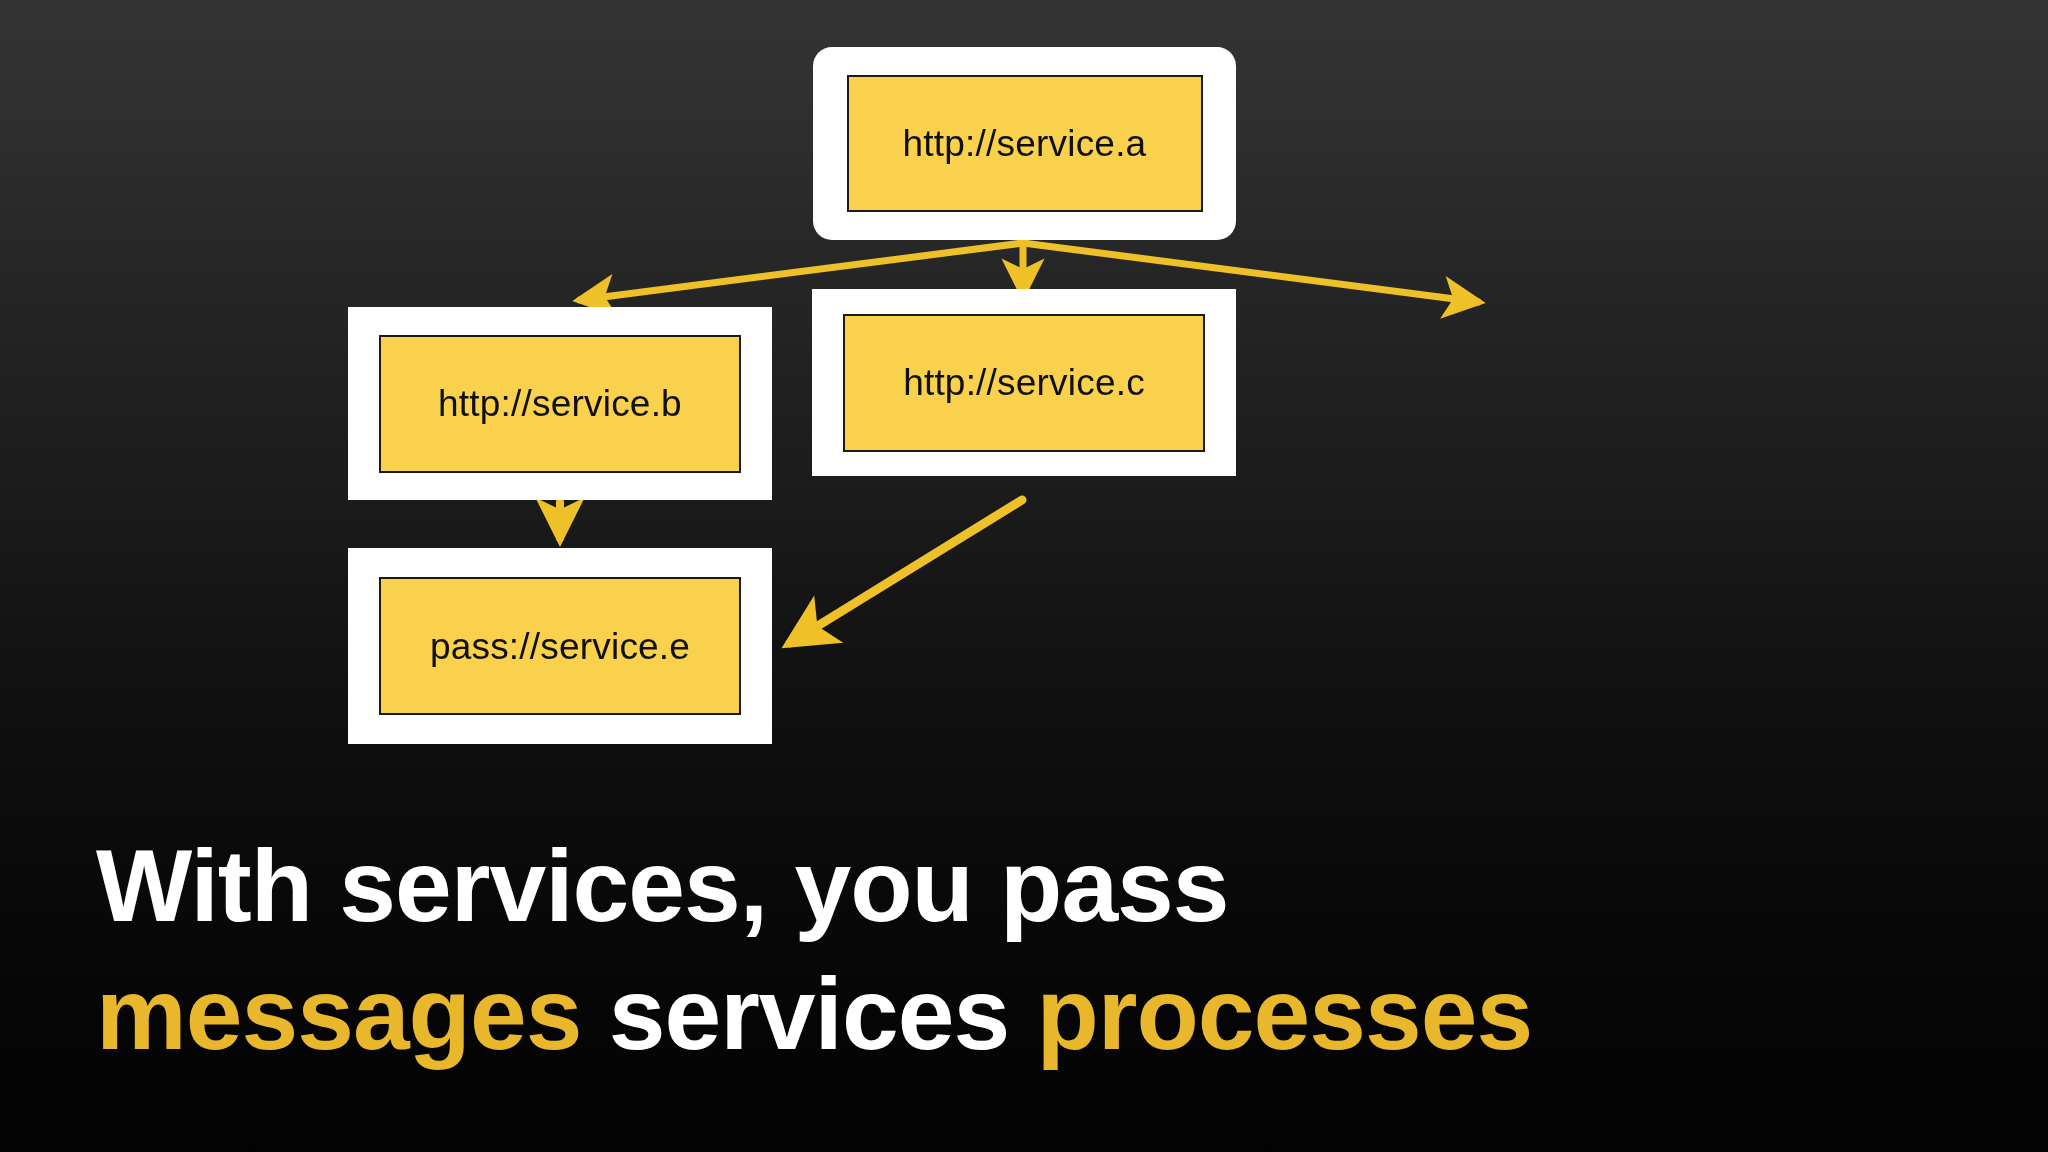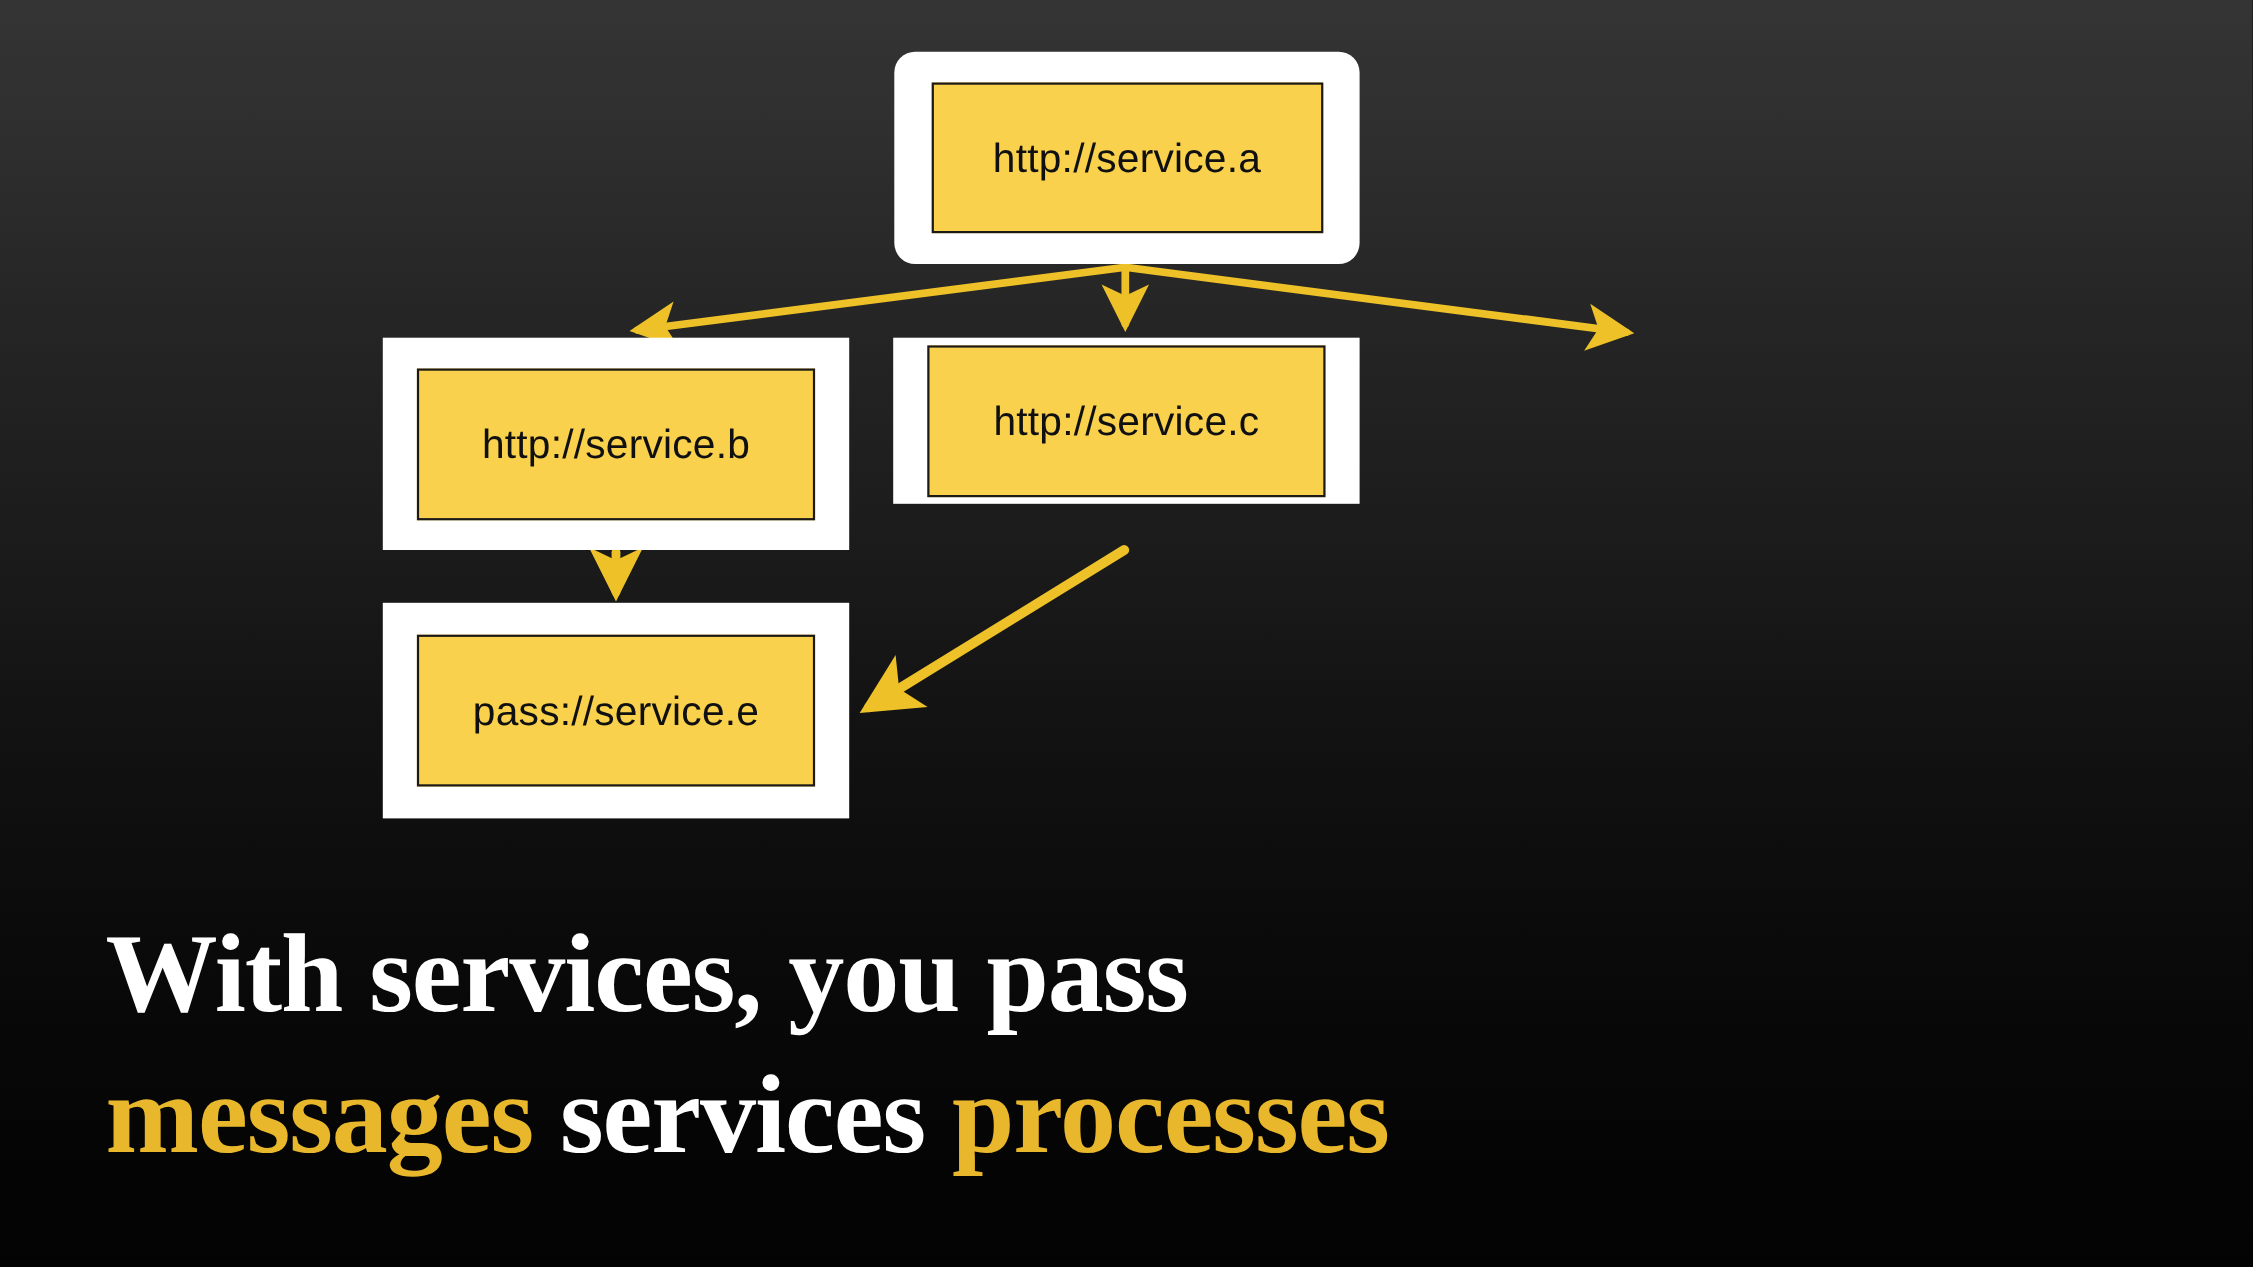--- a/index.html
+++ b/index.html
@@ -70,38 +70,38 @@
     line-height: 1;
   }
 
   
   #node-a      { left: 813px;  top: 47px;  width: 423px; height: 193px; border-radius: 19px; }
   #node-a .node-inner { width: 356px; height: 137px; }
 
   #node-b      { left: 348px;  top: 307px; width: 424px; height: 193px; }
   #node-b .node-inner { width: 362px; height: 138px; }
 
-  #node-c      { left: 812px;  top: 307px; width: 424px; height: 151px; }
+  #node-c      { left: 812px;  top: 289px; width: 424px; height: 187px; }
   #node-c .node-inner { width: 362px; height: 138px; }
 
   #node-d      { left: 1272px; top: 307px; width: 424px; height: 193px; }
   #node-d .node-inner { width: 362px; height: 138px; margin-left: -8px; }
 
   #node-e      { left: 348px;  top: 548px; width: 424px; height: 196px; }
   #node-e .node-inner { width: 362px; height: 138px; }
 
   
   #caption {
     position: absolute;
     left: 96px;
     top: 822px;
     width: 1880px;
   }
   .caption-line {
-    font-family: Liberation Serif, serif;
+    font-family: Liberation Sans, sans-serif;
     font-weight: bold;
     font-size: 102px;
     line-height: 128px;
     letter-spacing: -1px;
     white-space: nowrap;
   }
   .w-white { color: #ffffff; }
   .w-gold  { color: #E8B72B; }
 </style>
 </head>

